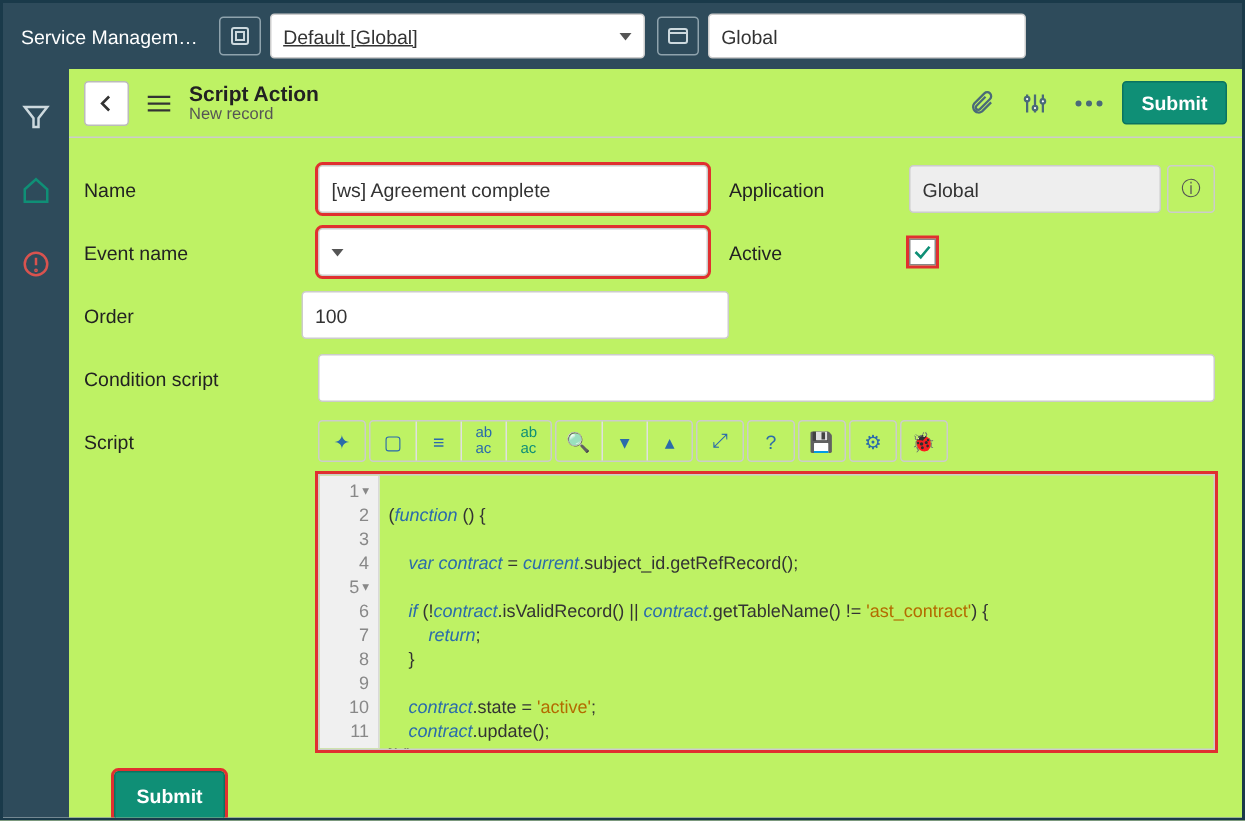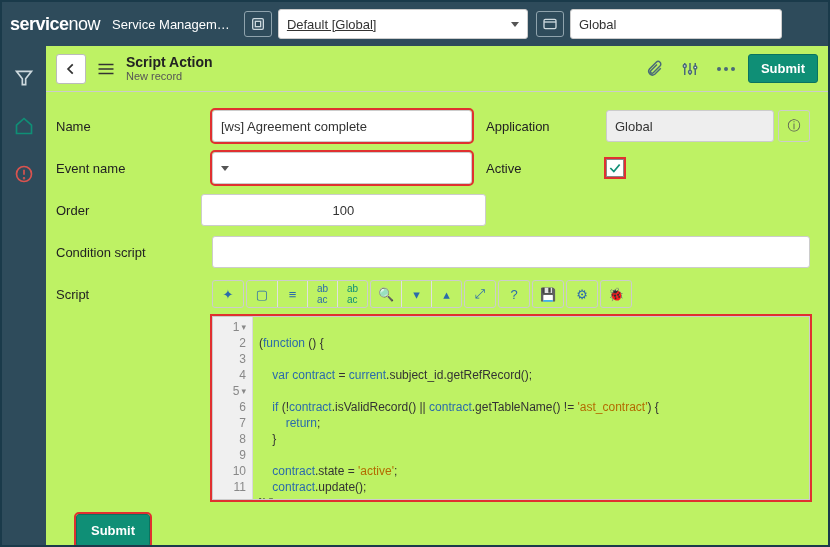--- a/index.html
+++ b/index.html
@@ -37,54 +37,51 @@
 
   
   .form-body { padding: 18px 18px 10px 10px; }
   .row { display:flex; margin-bottom: 10px; align-items:center;}
   .left-col { width: 430px; display:flex; align-items:center;}
   .right-col { flex:1; display:flex; align-items:center;}
   .lbl { width: 156px; text-align:left; font-size: 13px; color: #222; padding-right:16px;}
   .fld { height: 32px; border: 1px solid #ccc; border-radius:3px; background:#fff; font-size:13px; padding:0 8px; display:flex; align-items:center; color:#333;}
   .fld-name { width: 260px; }
   .fld-event { width: 260px; justify-content: space-between; }
-  .fld-order { width: 308px; justify-content: center; }
+  .fld-order { width: 308px; justify-content: flex-start; }
   .fld-cond { flex:1; }
   .fld-app { flex:1; background:#eee; }
   .info-ico { width:32px; height:32px; border:1px solid #ccc; border-radius:3px; margin-left:4px; display:flex;align-items:center;justify-content:center; color:#555;font-size:13px;}
   .chk { width:18px; height:18px; border:1px solid #888; background:#fff; display:flex;align-items:center;justify-content:center;}
   .chk svg { width:14px;height:14px; stroke:#0f8f76; stroke-width:3;}
   .hl-red { outline: 2px solid #e03030; }
 
   
   .script-tb { margin-left: 156px; height: 32px; display:flex; align-items:center; gap: 2px; }
   .tb-grp { border:1px solid #ccc; border-radius:3px; height:28px; display:flex; align-items:center;}
   .tb-btn { width:30px; height:26px; display:flex;align-items:center;justify-content:center; font-size:13px; color:#2b6bab;}
   .tb-btn + .tb-btn { border-left:1px solid #e0e0e0;}
 
   
   .editor-wrap { margin: 6px 0 0 156px; border:1px solid #ccc; height: 184px; outline:2px solid #e03030; display:flex; font-family: 'Courier New', monospace; font-size:12px; overflow:hidden;}
   .gutter { width:40px; background:#f0f0f0; border-right:1px solid #d9d9d9; text-align:right; padding: 2px 6px 0 0; color:#888; line-height:16px;}
   .gutter .fold { font-size:9px; color:#888; display:inline-block; vertical-align:top; margin-left:2px;}
   .code { flex:1; padding: 2px 0 0 6px; color:#333; line-height:16px; white-space:pre; position:relative;}
-  .kw { color:#2b6bab;}
+  .kw { color:#2b6bab;font-style:italic;}
   .str { color:#b36b00;}
   .cursor-line { position:absolute; left:0; right:0; height:16px; background:#eaf1f7; z-index:-1;}
   
   
   .bottom { padding: 14px 0 0 20px;}
   .submit2 { background:#0f8f76; border:1px solid #0a7360; color:#fff; font-size:13px; font-weight:bold; padding:8px 14px; border-radius:3px; outline:2px solid #e03030;}
 </style>
 </head>
 <body>
 
 <div class="banner">
-  <span class="logo">
-    <span>service</span><span class="logo-now">now</span>
-  </span>
   <span class="banner-title">Service Managem…</span>
   <div class="picker-wrap">
     <div class="picker-icon">
       <svg viewBox="0 0 24 24" fill="none" stroke-width="2">
           <rect x="4" y="4" width="16" height="16" rx="2"></rect>
           <rect x="8" y="8" width="8" height="8"></rect>
         </svg>
     </div>
     <div class="picker">
       <span>Default [Global]</span>

